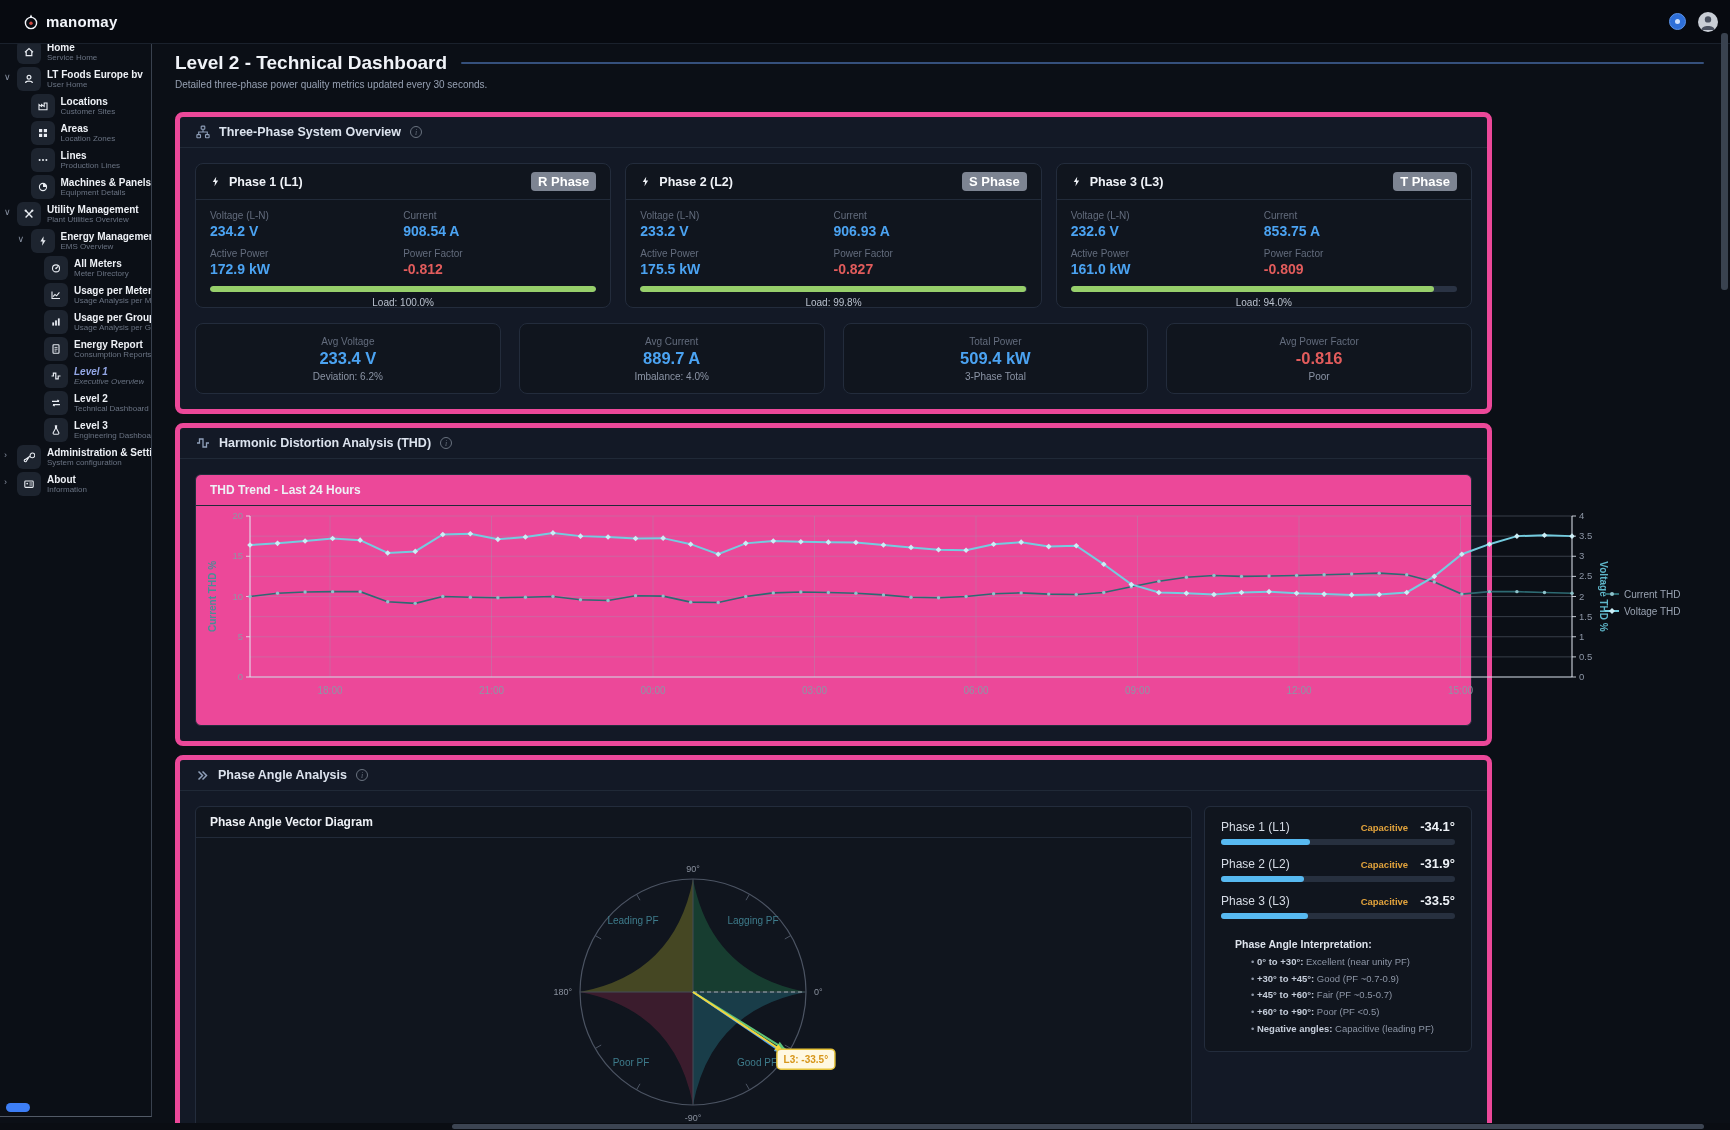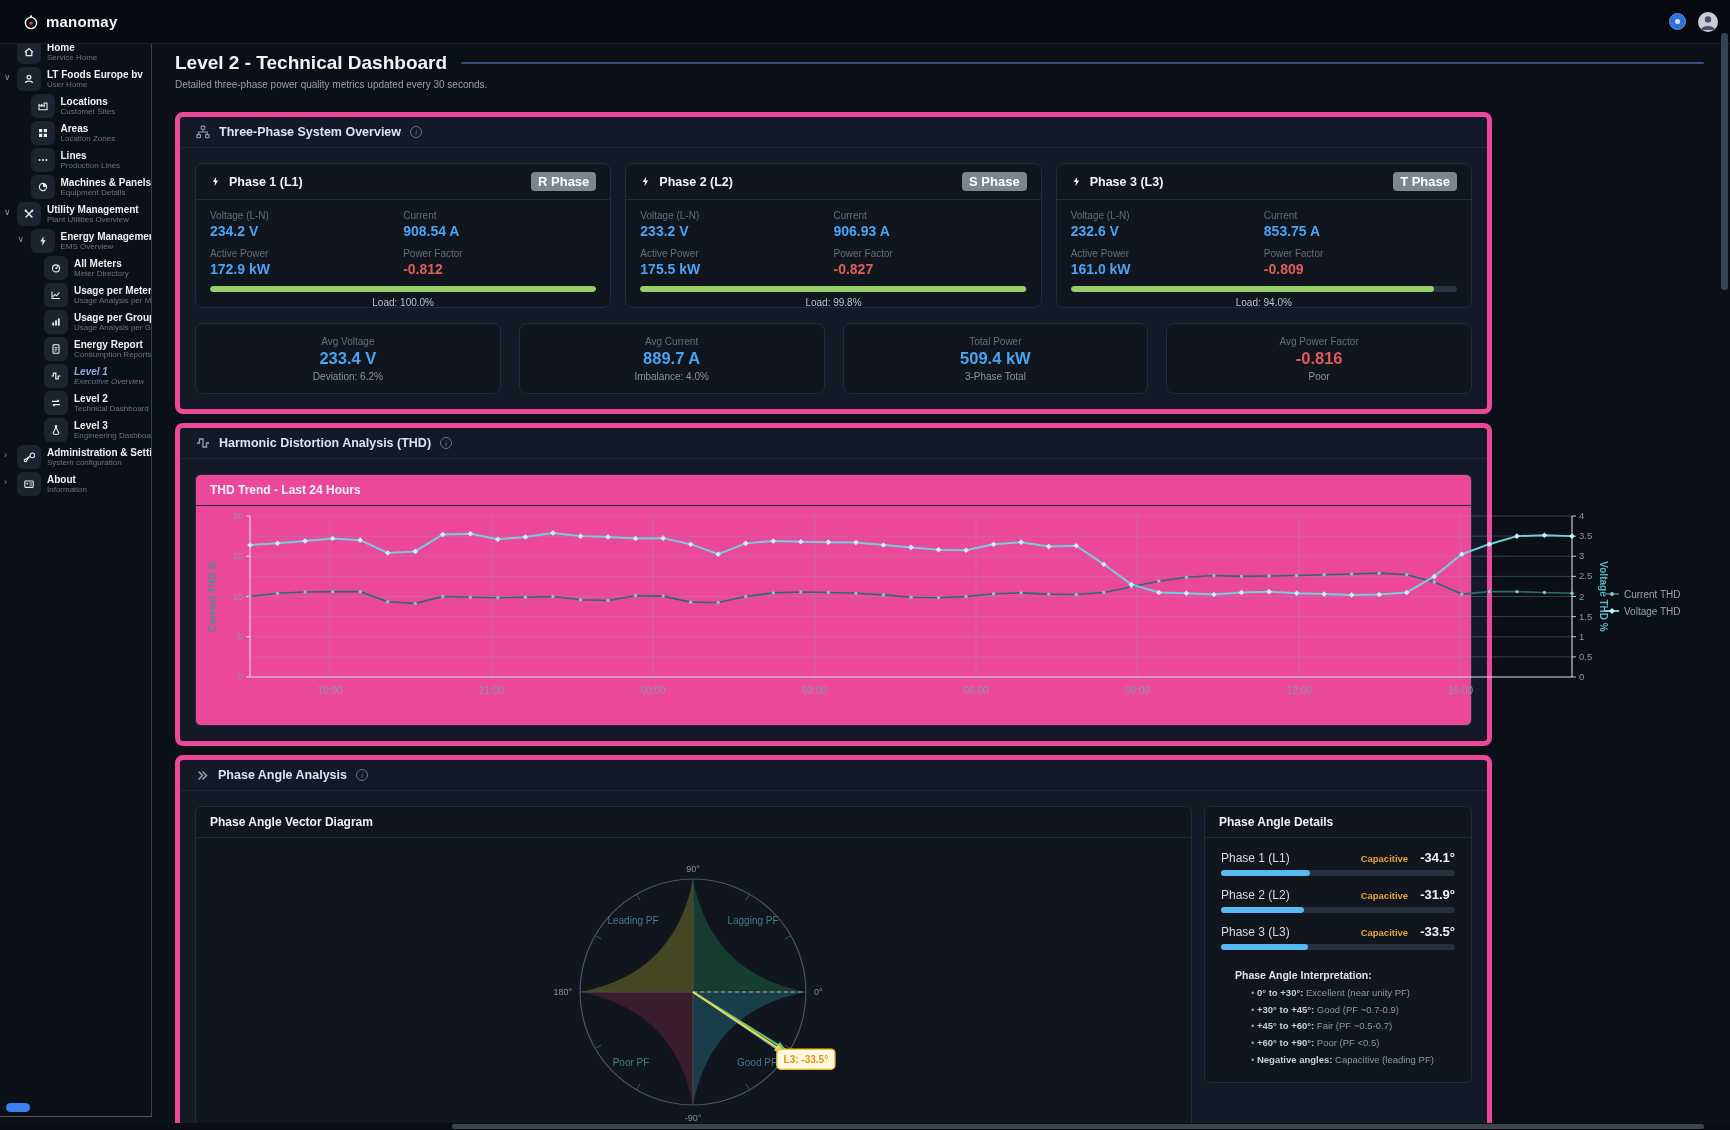--- a/index.html
+++ b/index.html
@@ -712,21 +712,20 @@
                 <line x1="497" y1="154" x2="587.8935546053214" y2="214.16113139901432" stroke="#f2d63e" stroke-width="2"></line>
                 <path d="M587.8935546053214 214.16113139901432 L578.4568027581246 212.1122989084409 L582.3203616553091 206.2750981539707 Z" fill="#f2d63e"></path>
               </g>
               <g>
                 <rect x="580.8935546053214" y="211.16113139901432" width="58" height="20" rx="4" fill="#fff8e1" stroke="#e6c33a" stroke-width="1.5"></rect>
                 <text x="609.8935546053214" y="225.16113139901432" fill="#d7961a" font-size="10" font-weight="bold" text-anchor="middle">L3: -33.5°</text>
               </g>
             </svg></div>
       </div>
       <div class="details-card">
-        <div class="inner-card-title">Phase Angle Details</div>
         <div class="pa-rows" id="pa-rows">
             <div class="pa-row">
               <div class="pa-row-top">
                 <span class="pa-name">Phase 1 (L1)</span>
                 <span class="pa-cap">Capacitive</span>
                 <span class="pa-ang">-34.1°</span>
               </div>
               <div class="pa-track">
                 <div class="pa-fill" style="width: 37.9%;"></div>
               </div>

